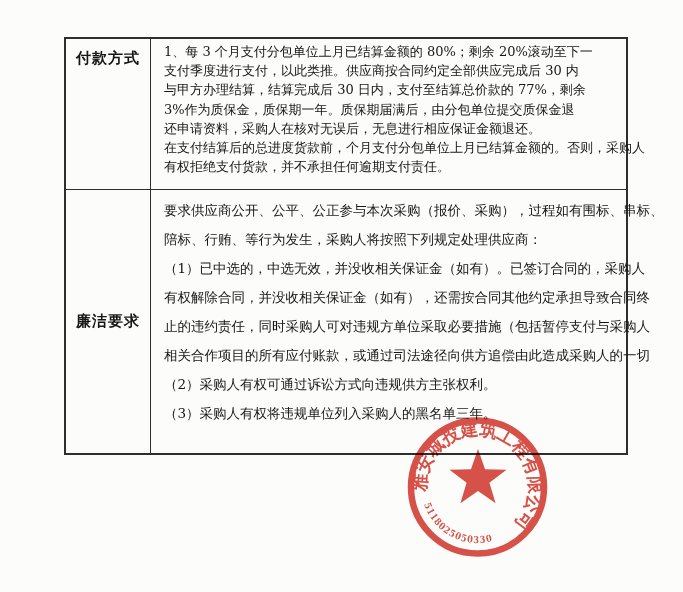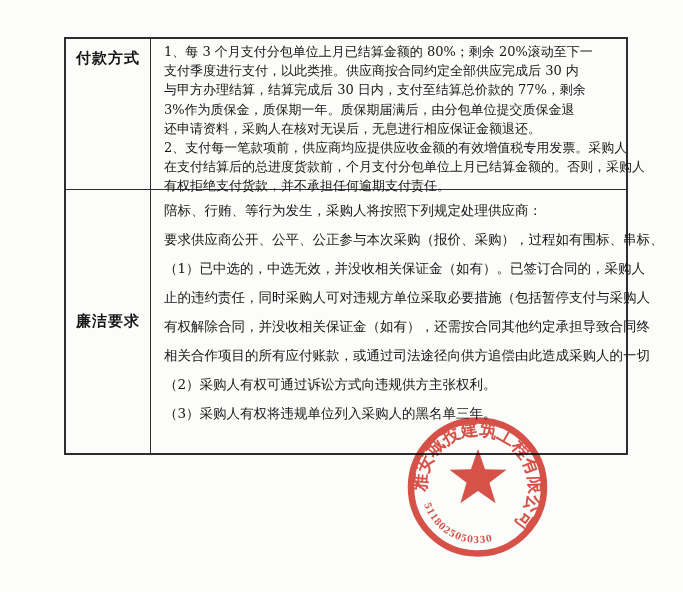--- a/index.html
+++ b/index.html
@@ -56,35 +56,34 @@
       <div class="cell-label">付款方式</div>
       <div class="cell-body">
         <div class="para-large">
             <div class="tline">1、每 3 个月支付分包单位上月已结算金额的 80%；剩余 20%滚动至下一</div>
             <div class="tline">支付季度进行支付，以此类推。供应商按合同约定全部供应完成后 30 内</div>
             <div class="tline">与甲方办理结算，结算完成后 30 日内，支付至结算总价款的 77%，剩余</div>
             <div class="tline">3%作为质保金，质保期一年。质保期届满后，由分包单位提交质保金退</div>
             <div class="tline">还申请资料，采购人在核对无误后，无息进行相应保证金额退还。</div>
           </div>
         <div class="para-small">
-            <div class="tline">2、支付每一笔款项前，供应商均应提供应收金额的有效增值税专用发票。采购人</div>
             <div class="tline">在支付结算后的总进度货款前，个月支付分包单位上月已结算金额的。否则，采购人</div>
             <div class="tline">有权拒绝支付货款，并不承担任何逾期支付责任。</div>
           </div>
       </div>
     </div>
 
     <div class="row row-3">
       <div class="cell-label">廉洁要求</div>
       <div class="cell-body">
+          <div class="tline">要求供应商公开、公平、公正参与本次采购（报价、采购），过程如有围标、串标、</div>
           <div class="tline">陪标、行贿、等行为发生，采购人将按照下列规定处理供应商：</div>
-          <div class="tline">要求供应商公开、公平、公正参与本次采购（报价、采购），过程如有围标、串标、</div>
           <div class="tline">（1）已中选的，中选无效，并没收相关保证金（如有）。已签订合同的，采购人</div>
+          <div class="tline">有权解除合同，并没收相关保证金（如有），还需按合同其他约定承担导致合同终</div>
           <div class="tline">止的违约责任，同时采购人可对违规方单位采取必要措施（包括暂停支付与采购人</div>
-          <div class="tline">有权解除合同，并没收相关保证金（如有），还需按合同其他约定承担导致合同终</div>
           <div class="tline">相关合作项目的所有应付账款，或通过司法途径向供方追偿由此造成采购人的一切</div>
           <div class="tline">（2）采购人有权可通过诉讼方式向违规供方主张权利。</div>
           <div class="tline">（3）采购人有权将违规单位列入采购人的黑名单三年。</div>
         </div>
     </div>
 
   </div>
 
   <svg class="stamp" viewBox="0 0 215 215" xmlns="http://www.w3.org/2000/svg" xmlns:xlink="http://www.w3.org/1999/xlink">
     <circle cx="107.5" cy="107" r="66.5" fill="none" stroke="#d43a30" stroke-width="6.5"></circle>

